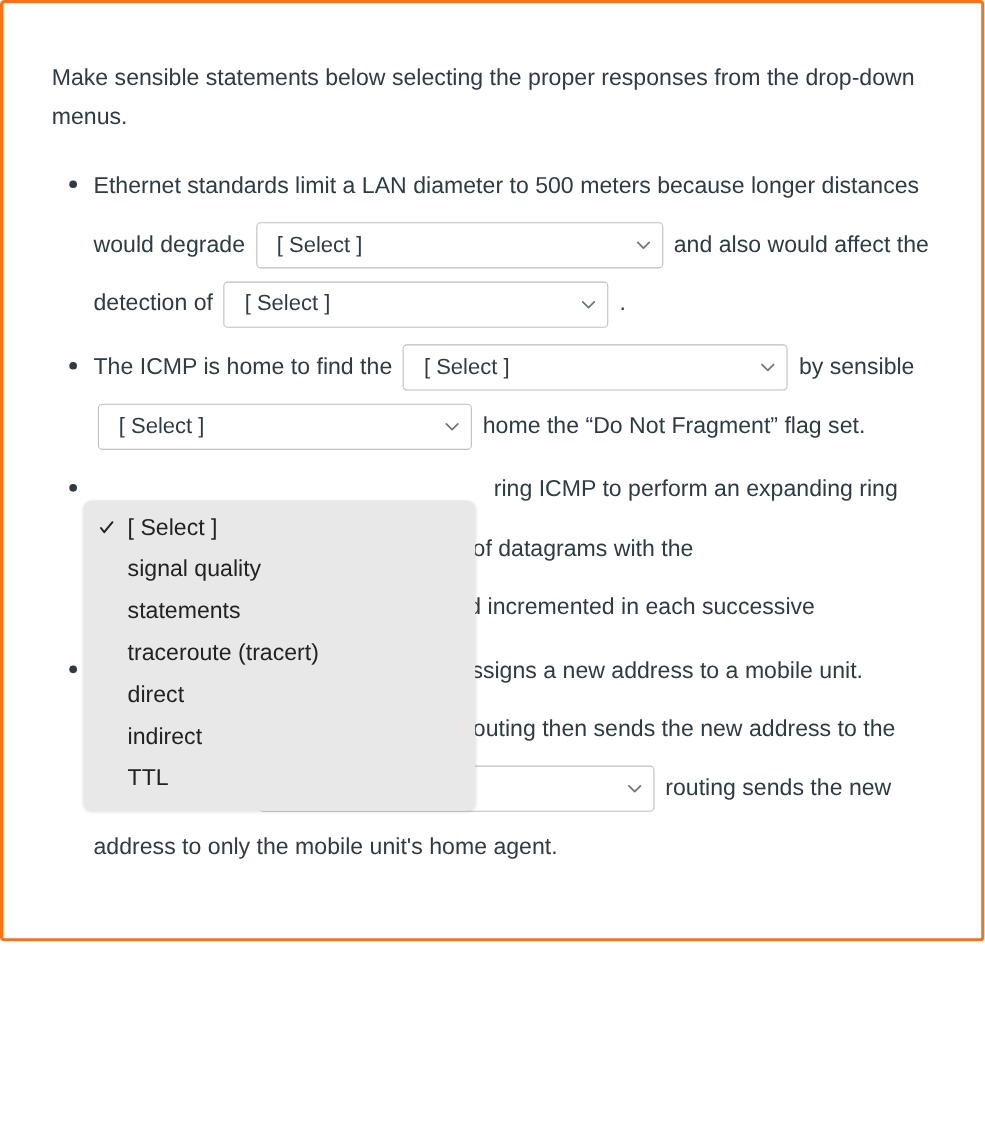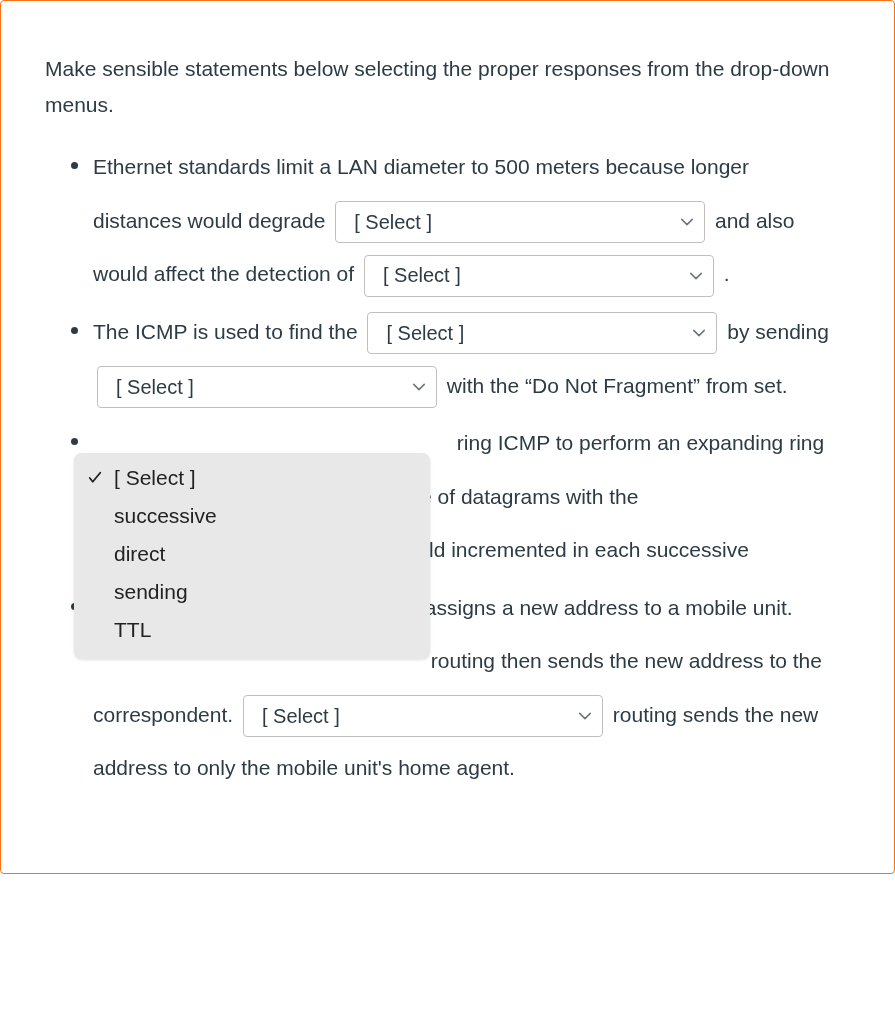--- a/index.html
+++ b/index.html
@@ -5,33 +5,33 @@
   html, body {
     margin: 0;
     padding: 0;
     background: #fff;
     font-family: -apple-system, BlinkMacSystemFont, "Segoe UI", "Helvetica Neue", Arial, sans-serif;
     color: #2d3b45;
   }
   .page {
     width: 895px;
     box-sizing: border-box;
-    border: 1px solid #f97316;
+    border: 3px solid #f97316;
     border-radius: 4px;
-    padding: 48px 44px 68px 44px;
+    padding: 48px 44px 52px 44px;
     position: relative;
   }
   .intro {
     font-size: 21px;
     line-height: 1.7;
     margin: 2px 0 18px 0;
   }
   ul.bullets {
     list-style: none;
-    margin: 10px;
+    margin: 0;
     padding: 0 0 0 22px;
   }
   ul.bullets > li {
     position: relative;
     font-size: 21px;
     line-height: 2.55;
     padding-left: 16px;
     margin-bottom: 4px;
   }
   ul.bullets > li::before {
@@ -132,39 +132,39 @@
         <span class="chev">
           <svg viewBox="0 0 16 16">
               <path d="M2 5l6 6 6-6" fill="none" stroke="#6d7680" stroke-width="1.8" stroke-linecap="round" stroke-linejoin="round"></path>
             </svg>
         </span>
       </span>
       <span> .</span>
     </li>
 
     <li>
-      <span>The ICMP is used to find the </span>
+      <span>The ICMP is home to find the </span>
       <span class="select-box" style="min-width:320px;">
         <span class="placeholder">[ Select ]</span>
         <span class="chev">
           <svg viewBox="0 0 16 16">
               <path d="M2 5l6 6 6-6" fill="none" stroke="#6d7680" stroke-width="1.8" stroke-linecap="round" stroke-linejoin="round"></path>
             </svg>
         </span>
       </span>
-      <span> by sending </span>
+      <span> by sensible </span>
       <span class="select-box" style="min-width:310px;">
         <span class="placeholder">[ Select ]</span>
         <span class="chev">
           <svg viewBox="0 0 16 16">
               <path d="M2 5l6 6 6-6" fill="none" stroke="#6d7680" stroke-width="1.8" stroke-linecap="round" stroke-linejoin="round"></path>
             </svg>
         </span>
       </span>
-      <span> with the “Do Not Fragment” from set.</span>
+      <span> home the “Do Not Fragment” flag set.</span>
     </li>
 
     <li>
       <span class="select-box" style="min-width:320px; visibility:hidden;">
         <span class="placeholder">[ Select ]</span>
         <span class="chev">
           <svg viewBox="0 0 16 16">
               <path d="M2 5l6 6 6-6" fill="none" stroke="#6d7680" stroke-width="1.8" stroke-linecap="round" stroke-linejoin="round"></path>
             </svg>
         </span>
@@ -197,26 +197,32 @@
   <div class="dropdown">
     <div class="opt">
       <span class="check">
         <svg viewBox="0 0 24 24">
             <path d="M5 12l4 5 10-12" fill="none" stroke="#222" stroke-width="2.4" stroke-linecap="round" stroke-linejoin="round"></path>
           </svg>
       </span>
       <span>[ Select ]</span>
     </div>
     <div class="opt">
-      <span>successive</span>
+      <span>signal quality</span>
+    </div>
+    <div class="opt">
+      <span>statements</span>
+    </div>
+    <div class="opt">
+      <span>traceroute (tracert)</span>
     </div>
     <div class="opt">
       <span>direct</span>
     </div>
     <div class="opt">
-      <span>sending</span>
+      <span>indirect</span>
     </div>
     <div class="opt">
       <span>TTL</span>
     </div>
   </div>
 
 </div>
 
 </body></html>

